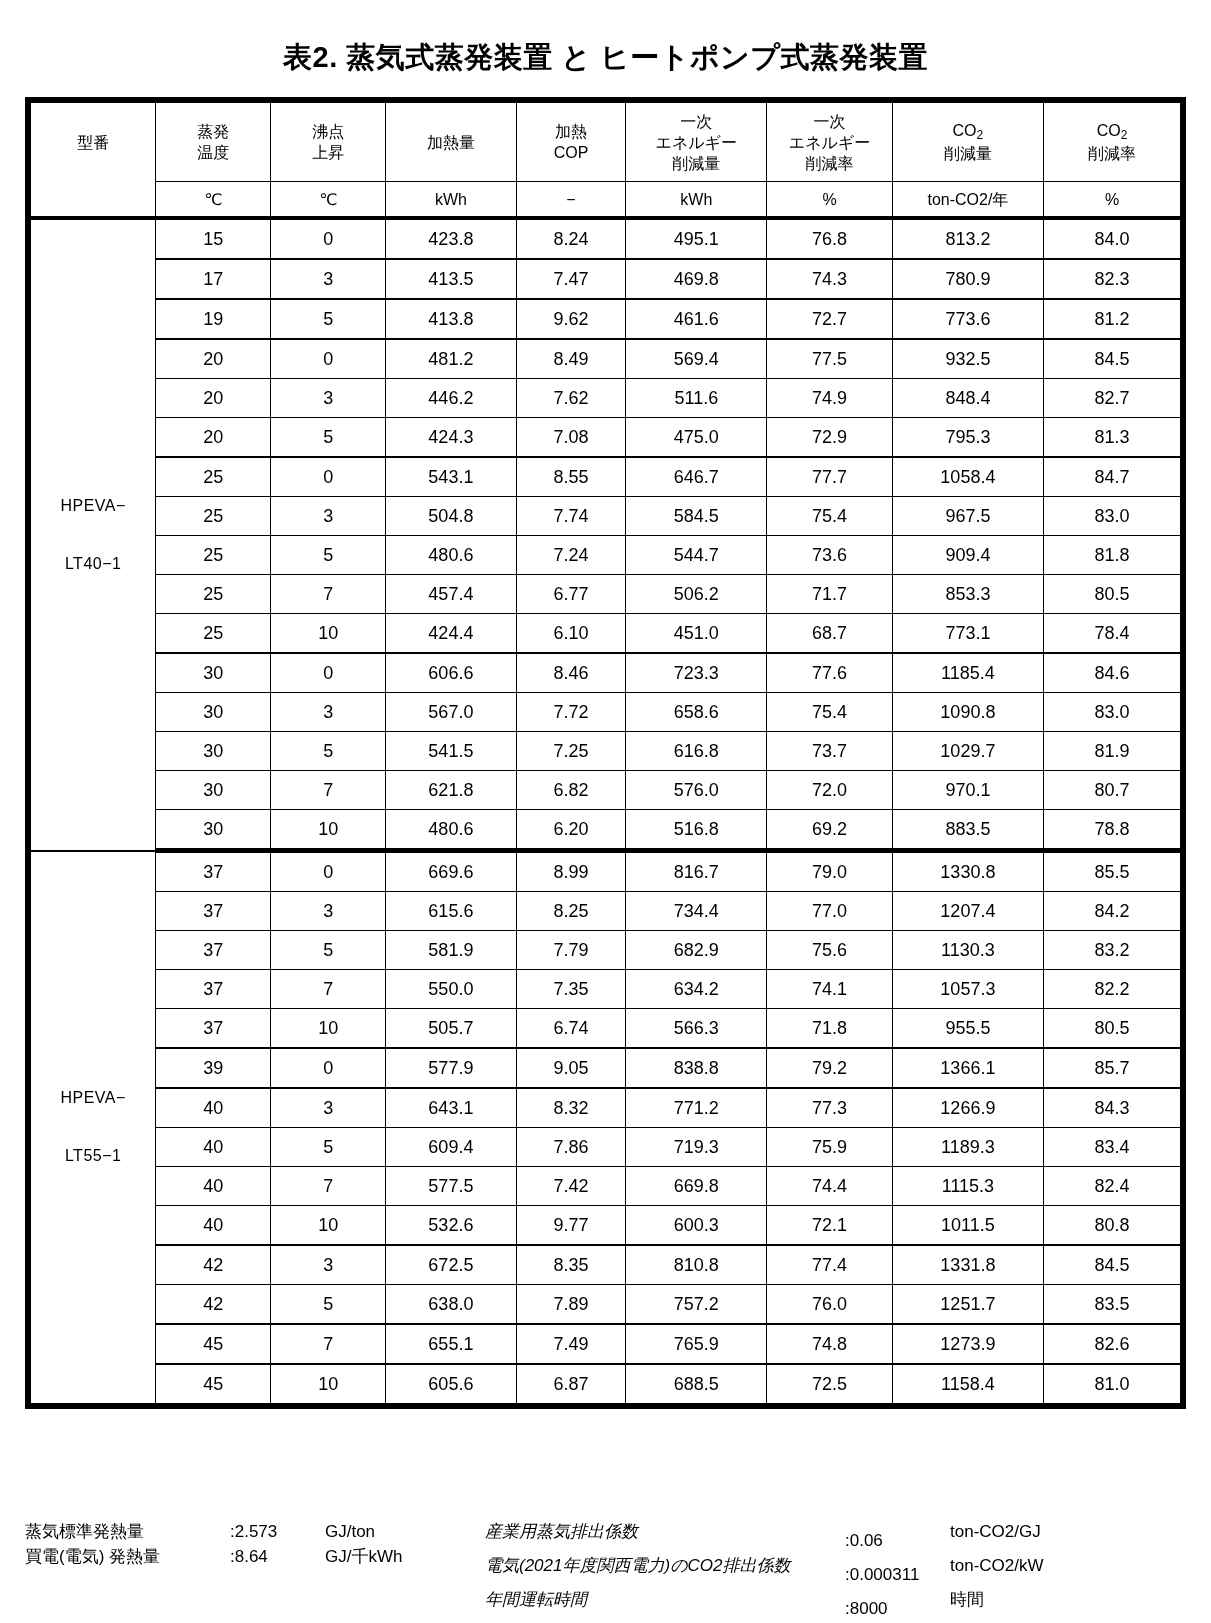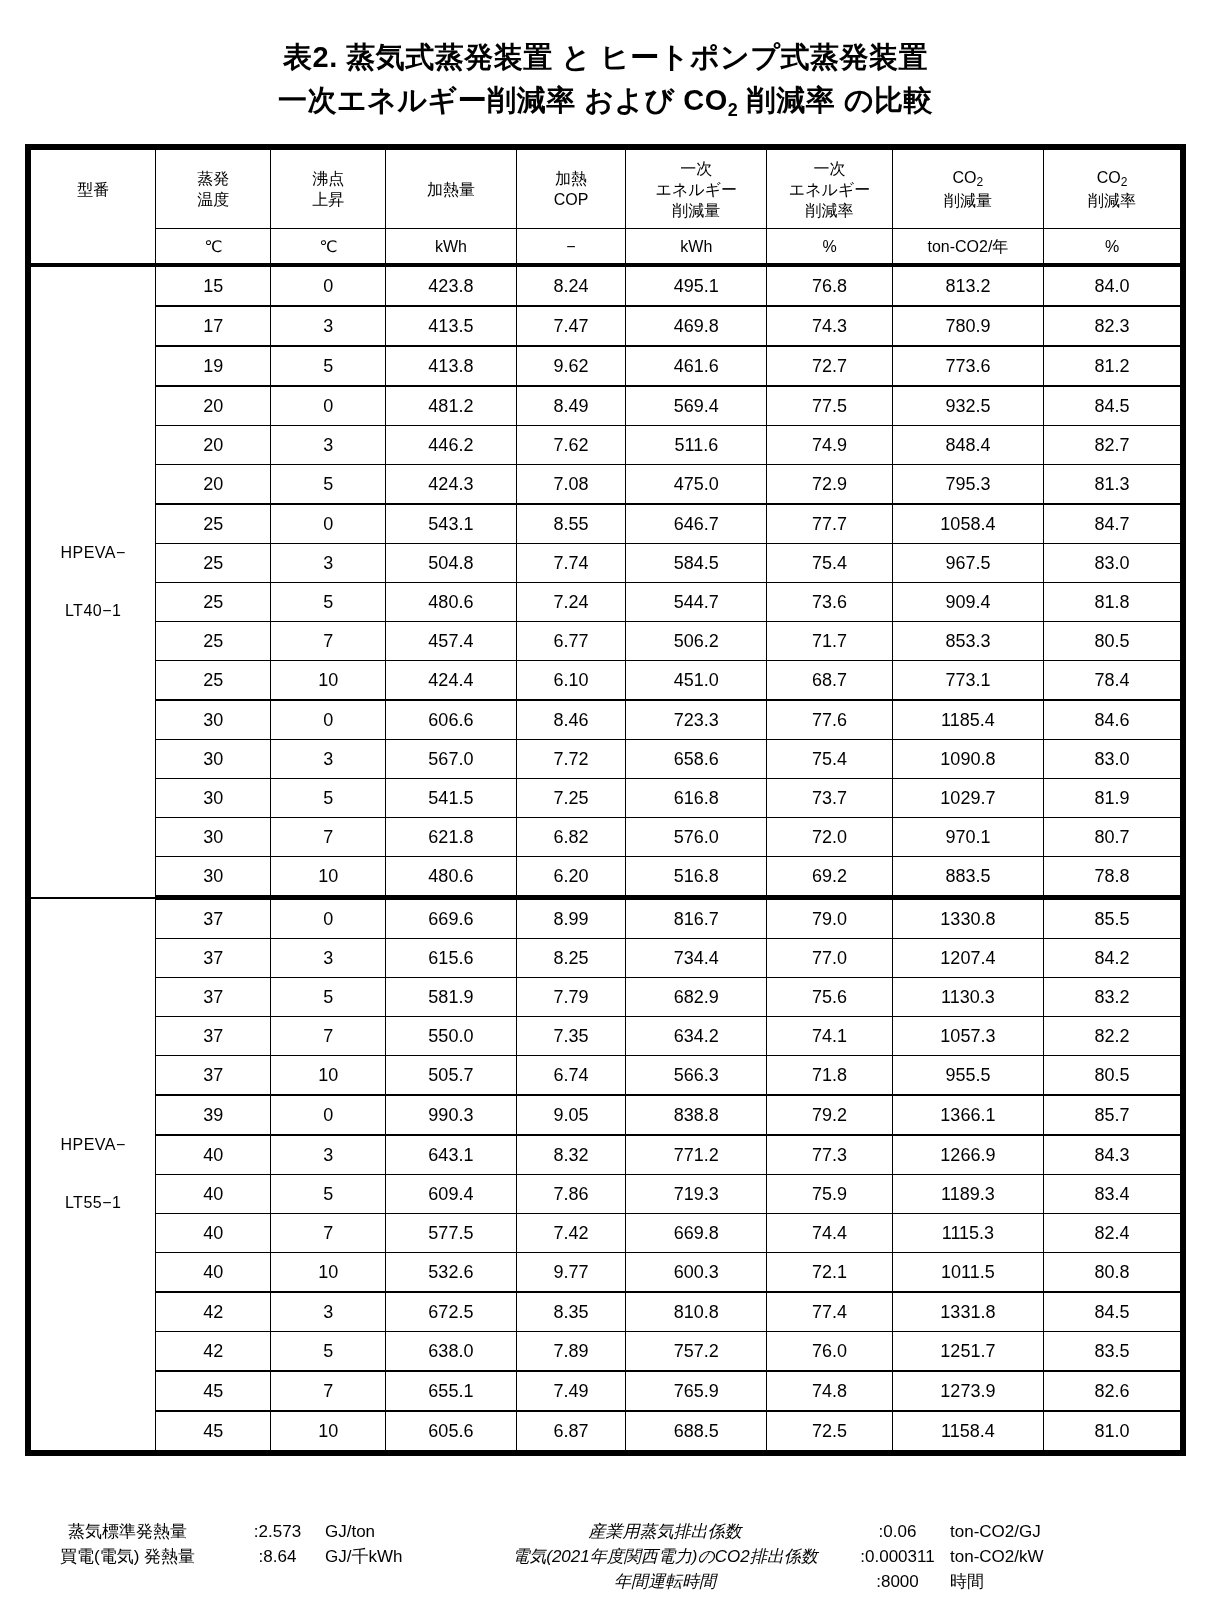--- a/index.html
+++ b/index.html
@@ -113,46 +113,44 @@
     position: absolute;
     left: 25px;
     top: 1519px;
     width: 1160px;
     font-size: 17px;
     line-height: 25px;
   }
   .notes-grid {
     display: flex;
     gap: 0;
-    text-align: center;
   }
   .notes-col-left { width: 460px; }
   .notes-col-right { width: 700px; }
   .note-row {
     display: flex;
     white-space: pre;
   }
   .note-row .label { }
   .note-row .value { }
   .note-row .unit { }
 
   .notes-col-left .note-row .label { width: 205px; }
   .notes-col-left .note-row .value { width: 95px; }
 
   .notes-col-right .note-row .label { width: 360px; font-style: italic; }
-  .notes-col-right .note-row .value { width: 105px; }
+  .notes-col-right .note-row .value { width: 105px; margin-top: 9px; }
 </style>
 </head>
 <body>
 
 <div class="page">
 
   <div class="title">
     <span class="line">表2. 蒸気式蒸発装置 と ヒートポンプ式蒸発装置</span>
-    <span class="line"><span>一次エネルギー削減率 および CO</span><sub>2</sub><span> 削減率 の比較</span></span>
   </div>
 
   <div class="table-wrap">
     <table class="main">
       <colgroup>
         <col class="c0">
           <col class="c1">
           <col class="c2">
           <col class="c3">
           <col class="c4">
@@ -427,21 +425,21 @@
             <td>505.7</td>
             <td>6.74</td>
             <td>566.3</td>
             <td>71.8</td>
             <td>955.5</td>
             <td>80.5</td>
           </tr>
           <tr class="group-end">
             <td>39</td>
             <td>0</td>
-            <td>990.3</td>
+            <td>577.9</td>
             <td>9.05</td>
             <td>838.8</td>
             <td>79.2</td>
             <td>1366.1</td>
             <td>85.7</td>
           </tr>
           <tr>
             <td>40</td>
             <td>3</td>
             <td>643.1</td>

